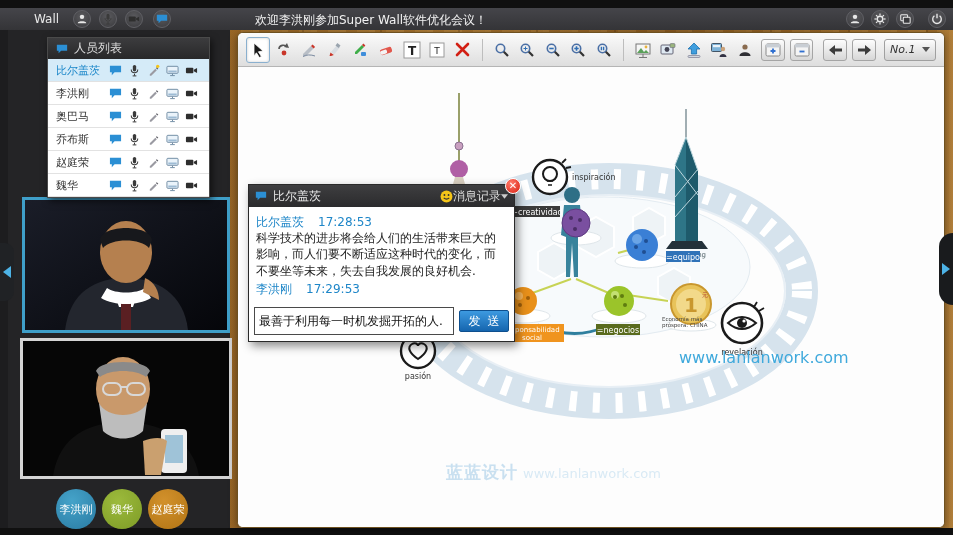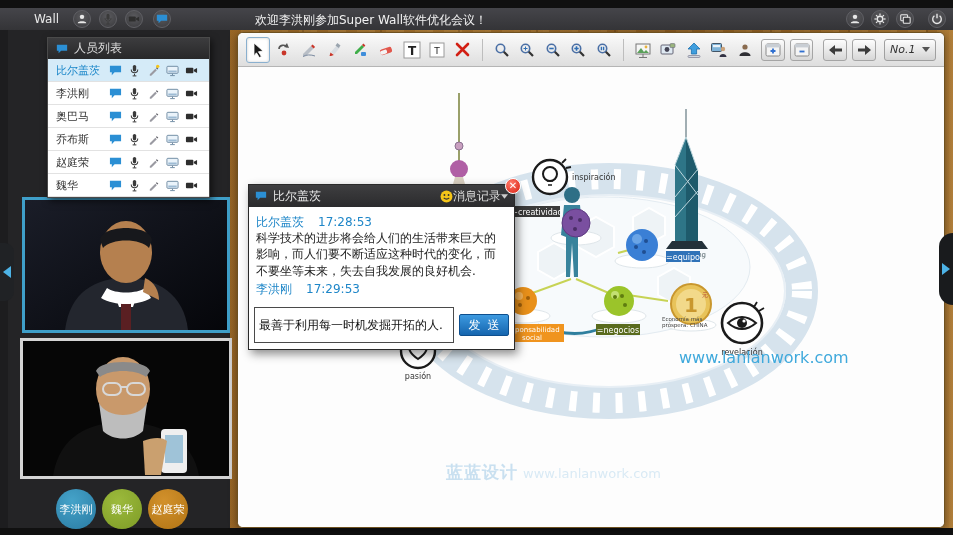--- a/index.html
+++ b/index.html
@@ -63,21 +63,21 @@
 
   
   .chat { position:absolute; left:248px; top:184px; width:267px; background:#fff; border:1px solid #2a2a2a; box-shadow:3px 4px 9px rgba(0,0,0,.45); z-index:40; font-size:12px; }
   .chat-h { height:22px; background:linear-gradient(#3e3e40,#2b2b2d); color:#e8e8e8; display:flex; align-items:center; padding:0 6px; gap:6px; }
   .chat-h .hist { margin-left:auto; display:flex; align-items:center; cursor:pointer; color:#ddd; }
   .chat-close { position:absolute; right:-7px; top:-7px; width:16px; height:16px; border-radius:50%; background:radial-gradient(circle at 35% 30%,#ff7a6a,#d81f10); border:1px solid #fff; color:#fff; font-size:10px; line-height:14px; text-align:center; cursor:pointer; font-weight:bold; }
   .chat-b { padding:5px 17px 4px 7px; color:#222; line-height:1.35; min-height:100px; }
   .msg-meta { color:#1e86c8; margin-top:2px; }
   .msg-meta .t { margin-left:14px; }
   .chat-in { display:flex; gap:5px; padding:0 5px 6px 5px; align-items:center; }
-  .chat-in input { flex:1; height:36px; border:1px solid #4a4a4a; font-size:12px; padding:1px 4px; font-family:inherit; color:#111; }
+  .chat-in input { flex:1; height:28px; border:1px solid #4a4a4a; font-size:12px; padding:1px 4px; font-family:inherit; color:#111; }
   .send { width:50px; height:22px; background:linear-gradient(#3d9ae0,#1565ae); border:1px solid #0e4f8e; border-radius:2px; color:#fff; font-size:12px; display:flex; align-items:center; justify-content:center; cursor:pointer;font-family:Liberation Mono, monospace; }
 
   .wm { position:absolute; left:208px; top:394px; color:#c9e0f0; white-space:nowrap; }
   .wm b { font-size:17px; letter-spacing:1px; }
   .wm span { font-size:13px; color:#d9eaf5; }
   svg text { font-family:"DejaVu Sans","Liberation Sans",sans-serif; }
 </style>
 </head>
 <body>
 

